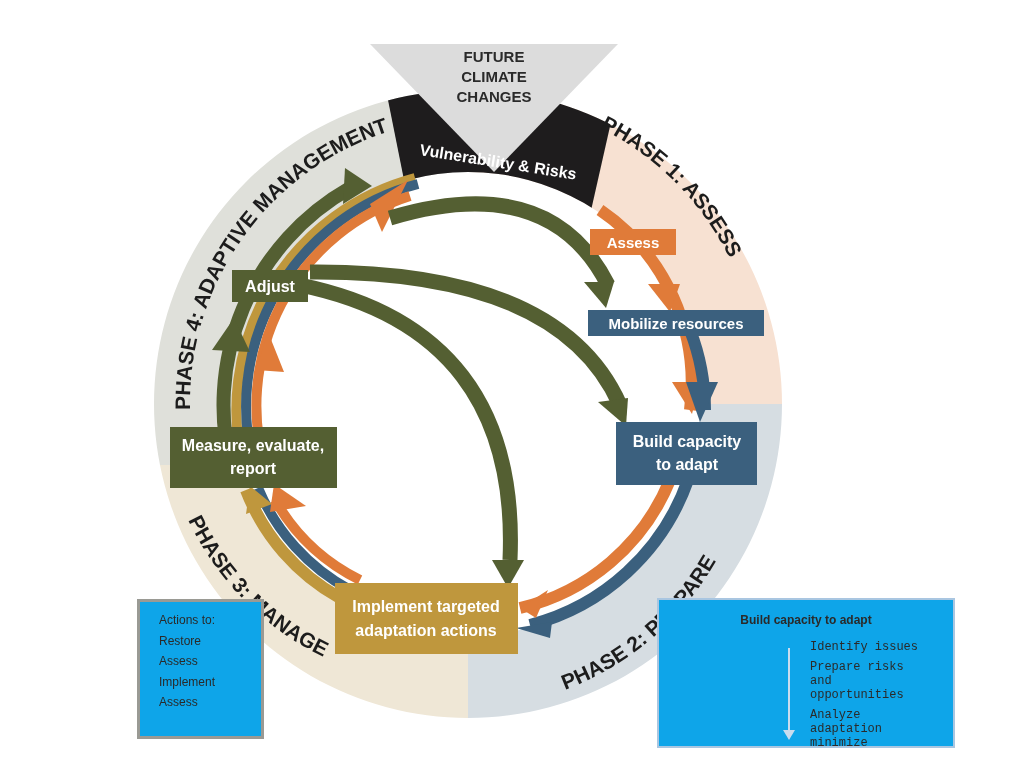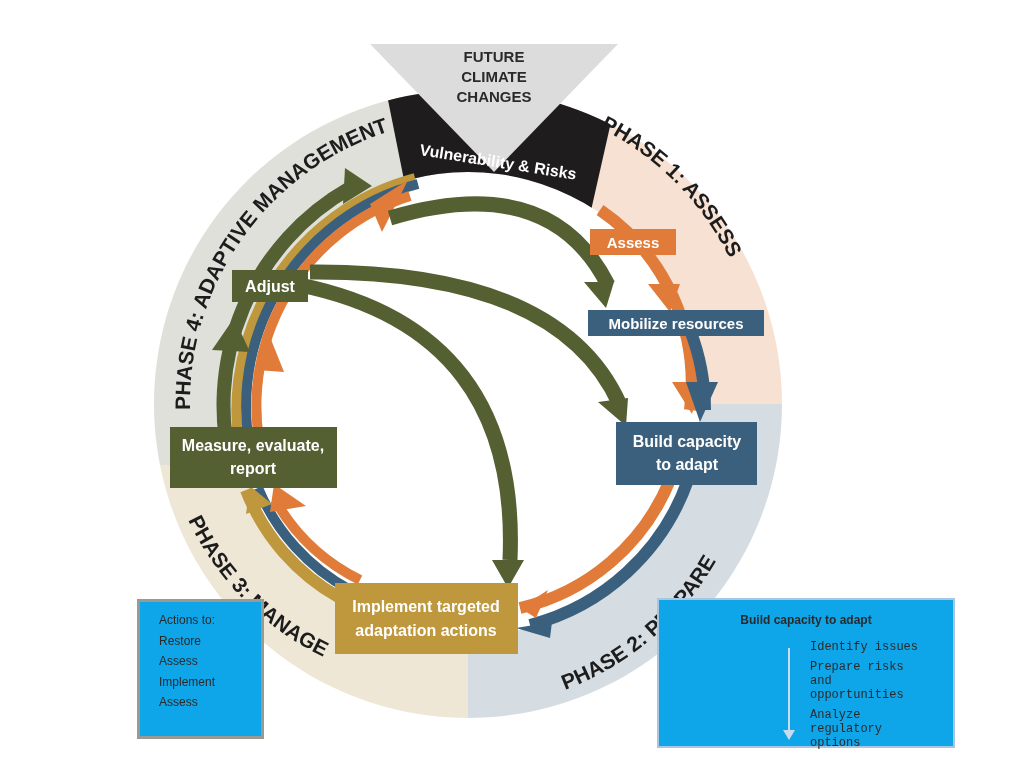--- a/index.html
+++ b/index.html
@@ -126,15 +126,15 @@
   <div>Assess</div>
 </div>
 
 <div id="capacity-box" class="side-box">
   <div class="ttl">Build capacity to adapt</div>
   <div class="divider"></div>
   <div class="arrowhead"></div>
   <div class="colR">
     <div>Identify issues</div>
     <div style="width:100px">Prepare risks and opportunities</div>
-    <div style="width:100px">Analyze regulatory options</div>
+    <div style="width:100px">Analyze adaptation minimize</div>
   </div>
 </div>
 
 </body></html>

